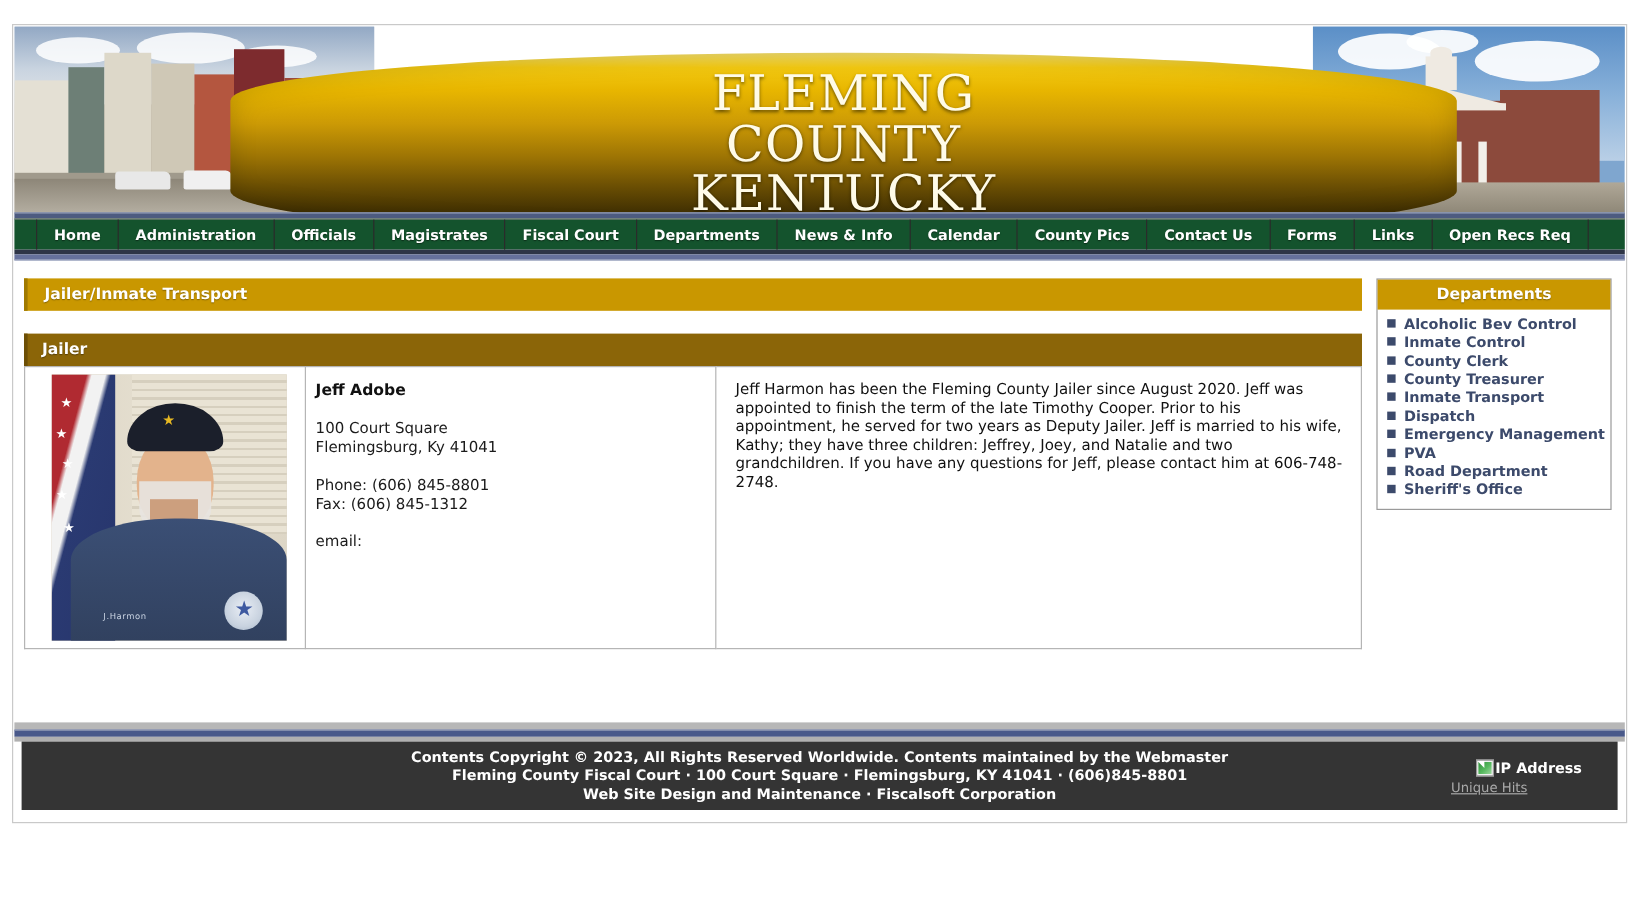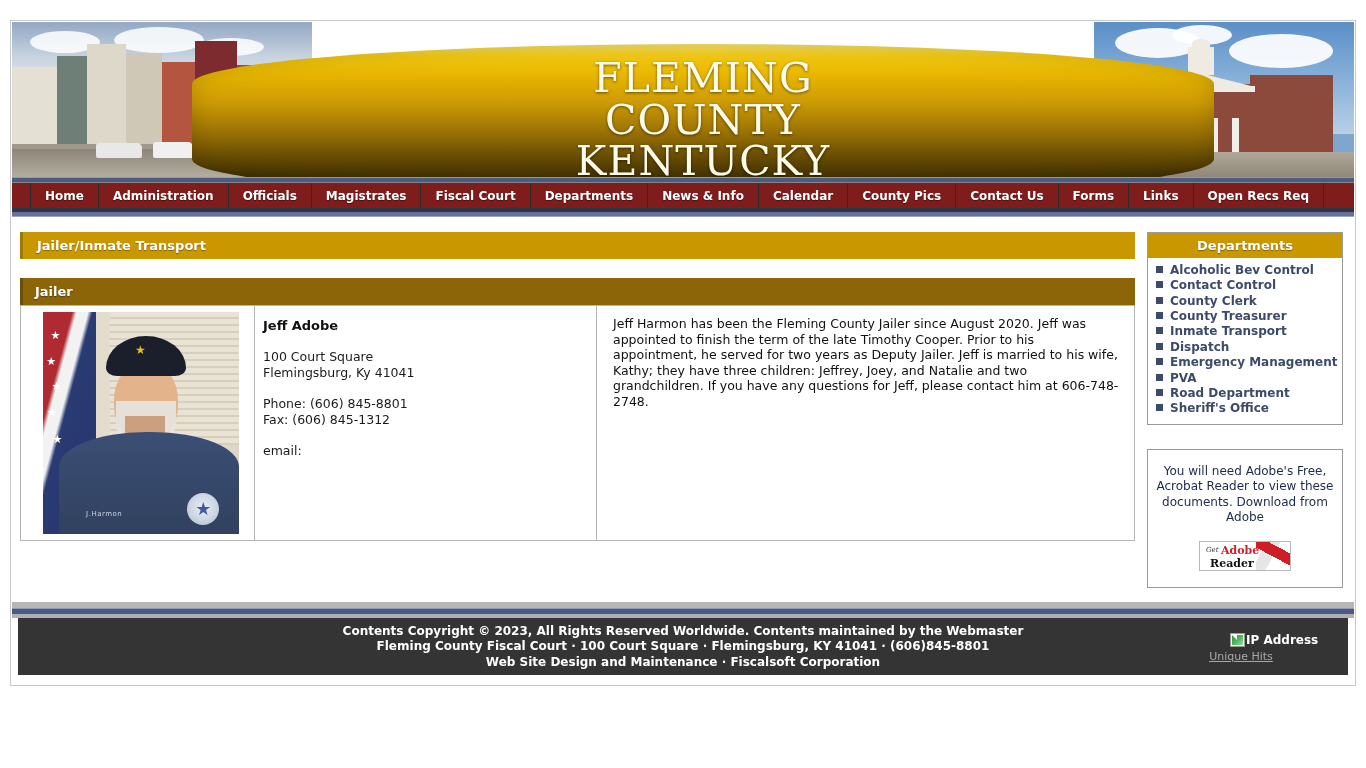--- a/index.html
+++ b/index.html
@@ -135,21 +135,21 @@
     left: 12px; top: 177px;
     width: 1342px;
   }
   .nav-rule-top {
     height: 5px;
     background: #4d5b80;
     border-top: 1px solid #8f99b3;
   }
   .nav {
     height: 26px;
-    background: #7f1d1d;
+    background: #14532d;
     display: flex;
     align-items: stretch;
     border-top: 1px solid #858585;
   }
   .nav-item {
     display: flex; align-items: center; justify-content: center;
     color: #ffffff;
     font-size: 12px;
     font-weight: bold;
     padding: 0 14px;
@@ -602,41 +602,32 @@
       </tbody>
         </table>
     </div>
 
     <div class="side-col">
 
       <div class="dept-box">
         <div class="dept-header">Departments</div>
         <div class="dept-list" id="dept-list">
             <span class="dept-item"><span class="bullet"></span><span>Alcoholic Bev Control</span></span>
-            <span class="dept-item"><span class="bullet"></span><span>Contact Control</span></span>
+            <span class="dept-item"><span class="bullet"></span><span>Inmate Control</span></span>
             <span class="dept-item"><span class="bullet"></span><span>County Clerk</span></span>
             <span class="dept-item"><span class="bullet"></span><span>County Treasurer</span></span>
             <span class="dept-item"><span class="bullet"></span><span>Inmate Transport</span></span>
             <span class="dept-item"><span class="bullet"></span><span>Dispatch</span></span>
             <span class="dept-item"><span class="bullet"></span><span>Emergency Management</span></span>
             <span class="dept-item"><span class="bullet"></span><span>PVA</span></span>
             <span class="dept-item"><span class="bullet"></span><span>Road Department</span></span>
             <span class="dept-item"><span class="bullet"></span><span>Sheriff's Office</span></span>
           </div>
       </div>
 
-      <div class="adobe-box">
-        <div class="adobe-text">You will need Adobe's Free, Acrobat Reader to view these documents. Download from Adobe</div>
-        <div class="adobe-btn">
-          <span class="swoosh"></span>
-          <span class="get">Get</span>
-          <span class="adobe">Adobe</span>
-          <span class="reader">Reader</span>
-        </div>
-      </div>
     </div>
   </div>
 
   <div class="foot-sep-gray"></div>
   <div class="foot-sep-blue"></div>
   <div class="foot-sep-gray2"></div>
 
   <div class="footer">
     <div class="footer-text">Contents Copyright © 2023, All Rights Reserved Worldwide. Contents maintained by the Webmaster
 Fleming County Fiscal Court · 100 Court Square · Flemingsburg, KY 41041 · (606)845-8801

